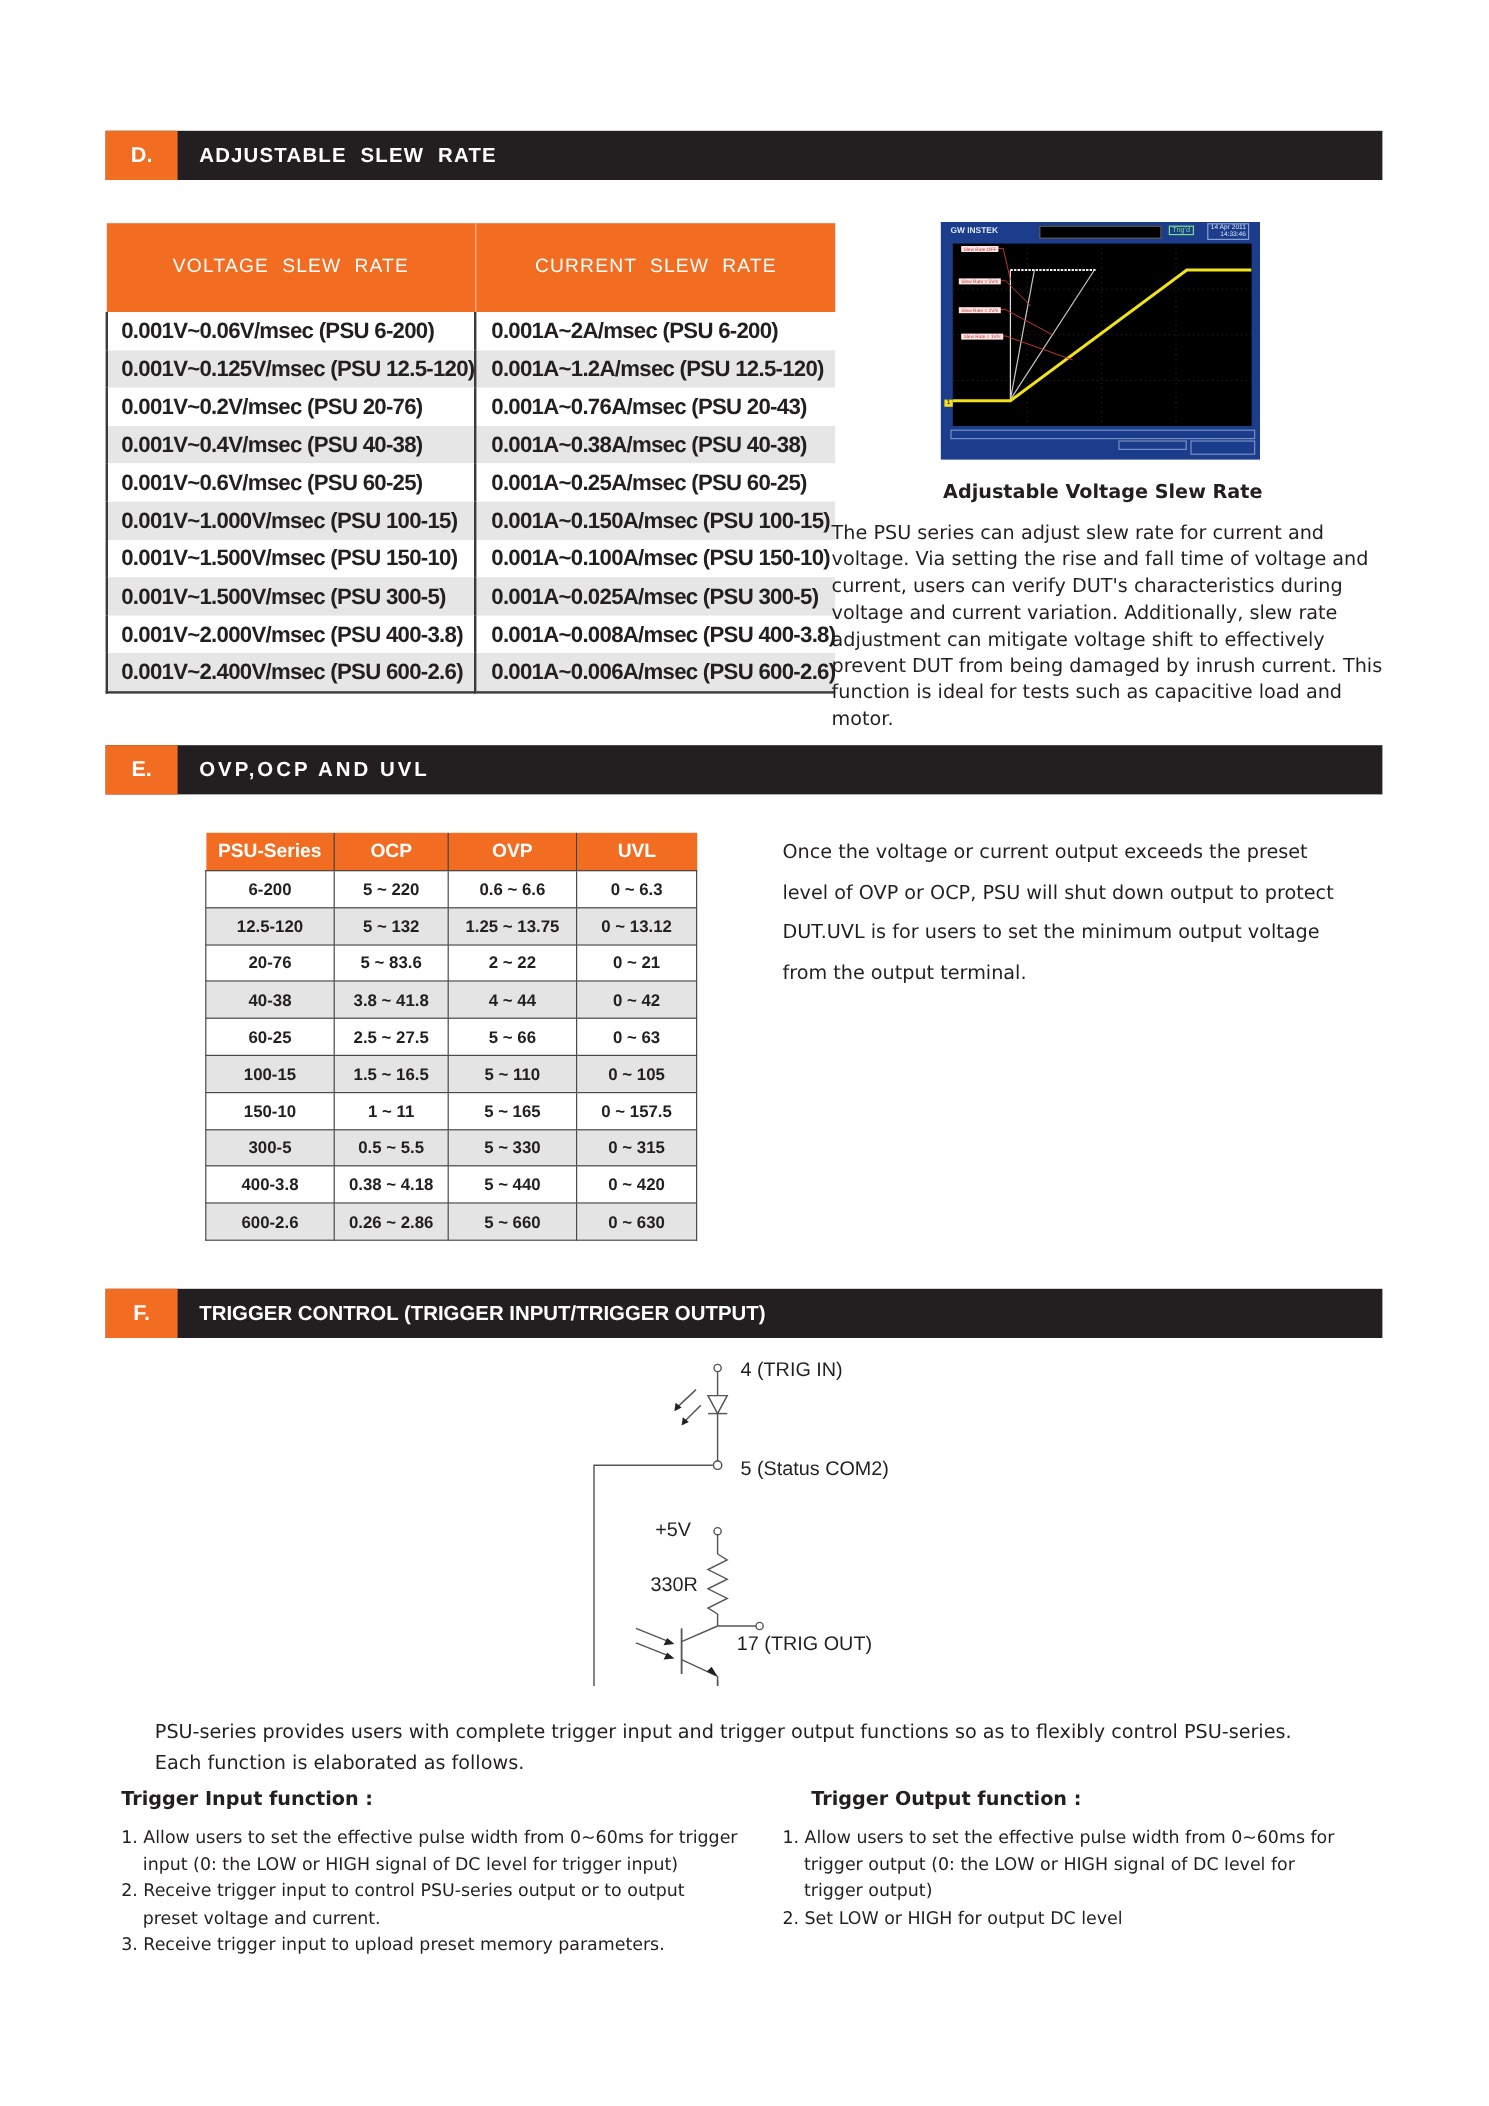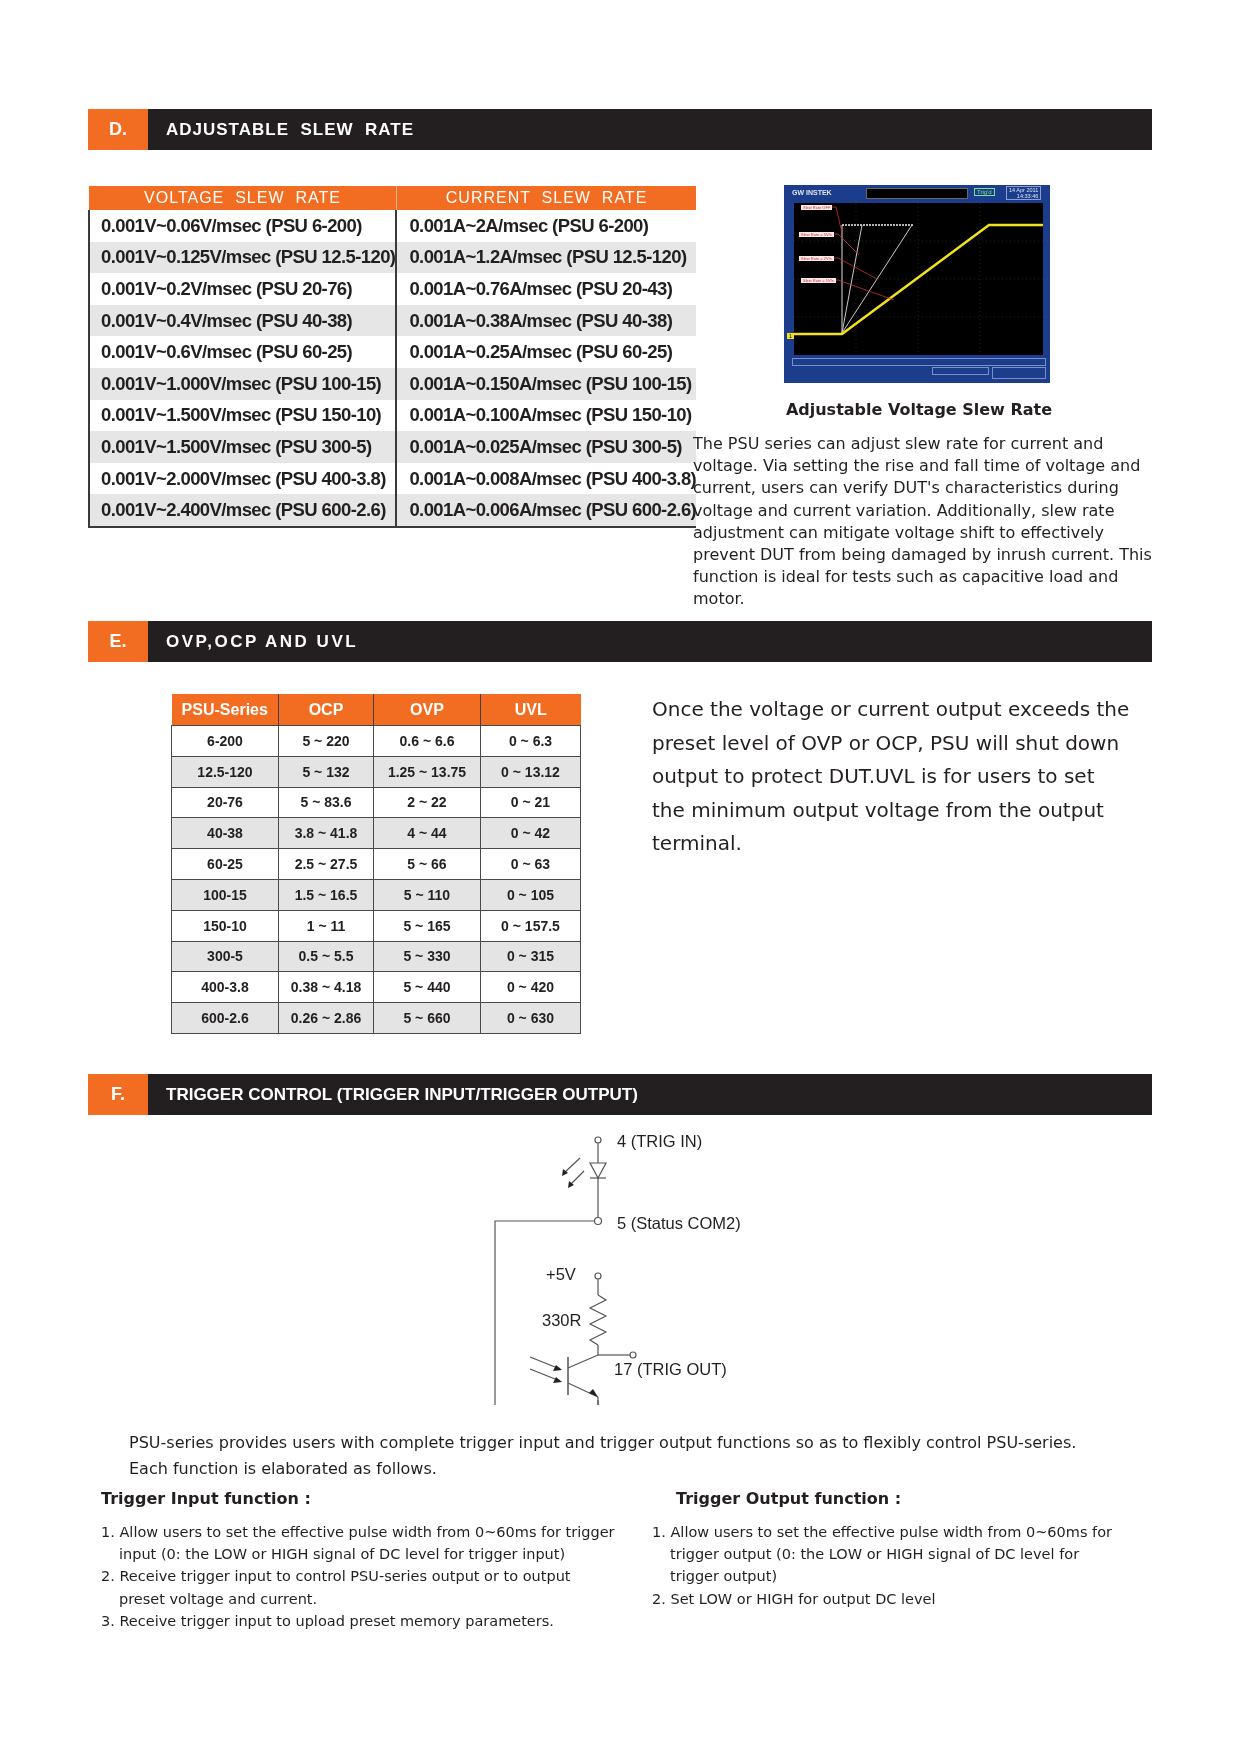--- a/index.html
+++ b/index.html
@@ -10,21 +10,21 @@
   .sec-bar .letter { position:absolute; left:0; top:0; width:60px; height:41px; background:#f26d21;
          color:#fff; font-weight:bold; font-size:18px; line-height:41px; text-align:center;
          font-family:"Liberation Sans", sans-serif; }
   .sec-bar .title { position:absolute; left:78px; top:0; height:41px; line-height:41px; color:#fff;
          font-weight:bold; font-size:17px; letter-spacing:1px; font-family:"Liberation Sans", sans-serif; }
 
   
   #slew-table { left:88px; top:186px; width:572px; border-collapse:collapse;
          font-family:"Liberation Sans", sans-serif; }
   #slew-table th { background:#f26d21; color:#fff; font-weight:normal; font-size:16px; letter-spacing:1px;
-         height:24px; text-align:center; padding:0; }
+         height:46px; text-align:center; padding:14px; }
   #slew-table th:first-child { border-right:1px solid #f9b48a; }
   #slew-table td { height:31.6px; padding:0 0 0 12px; font-size:18.5px; font-weight:bold; color:#231f20;
          white-space:nowrap; letter-spacing:-0.6px; }
   #slew-table td:first-child { border-right:2px solid #3a3a3a; border-left:2px solid #3a3a3a; padding-left:11px; }
   #slew-table tr:nth-child(even) td { background:#e6e6e6; }
   #slew-table tbody tr:last-child td { border-bottom:2px solid #3a3a3a; }
 
   
   #scope { left:784px; top:185px; width:266px; height:198px; background:#1b3d8c; }
   #scope .screen { position:absolute; left:10px; top:18px; width:249px; height:152px; background:#000; }
@@ -43,21 +43,21 @@
   #ovp-table { left:171px; top:694px; border-collapse:collapse; font-family:"Liberation Sans", sans-serif; }
   #ovp-table th { background:#f26d21; color:#fff; font-size:16px; font-weight:bold; height:31px; padding:0;
          text-align:center; border-right:1px solid #404040; }
   #ovp-table th:last-child { border-right:none; }
   #ovp-table td { height:29.8px; padding:0; text-align:center; font-size:14px; font-weight:bold;
          border:1.5px solid #4a4a4a; color:#231f20; }
   #ovp-table tbody tr:nth-child(even) td { background:#e4e4e4; }
   #ovp-table col.c1 { width:107px; } #ovp-table col.c2 { width:95px; }
   #ovp-table col.c3 { width:107px; } #ovp-table col.c4 { width:100px; }
 
-  #ovp-desc { left:652px; top:693px; width:480px; font-size:20px; line-height:33.5px; margin:0; color:#231f20; }
+  #ovp-desc { left:652px; top:693px; width:480px; font-size:16px; line-height:33.5px; margin:0; color:#231f20; }
 
   
   #circuit { left:480px; top:1125px; width:300px; height:280px; }
   .ctext { font-family:"Liberation Sans", sans-serif; font-size:16.5px; fill:#231f20; }
 
   #trig-intro { left:117px; top:1418px; width:1050px; font-size:16px; line-height:26px; margin:12px; color:#231f20; }
   .subhead { font-size:16px; font-weight:bold; color:#231f20; }
   #trig-in-head { left:101px; top:1489px; }
   #trig-out-head { left:676px; top:1489px; }
   ol.flist { position:absolute; margin:0; padding:0; list-style:none; font-size:14.5px; line-height:22.2px; color:#231f20; }

